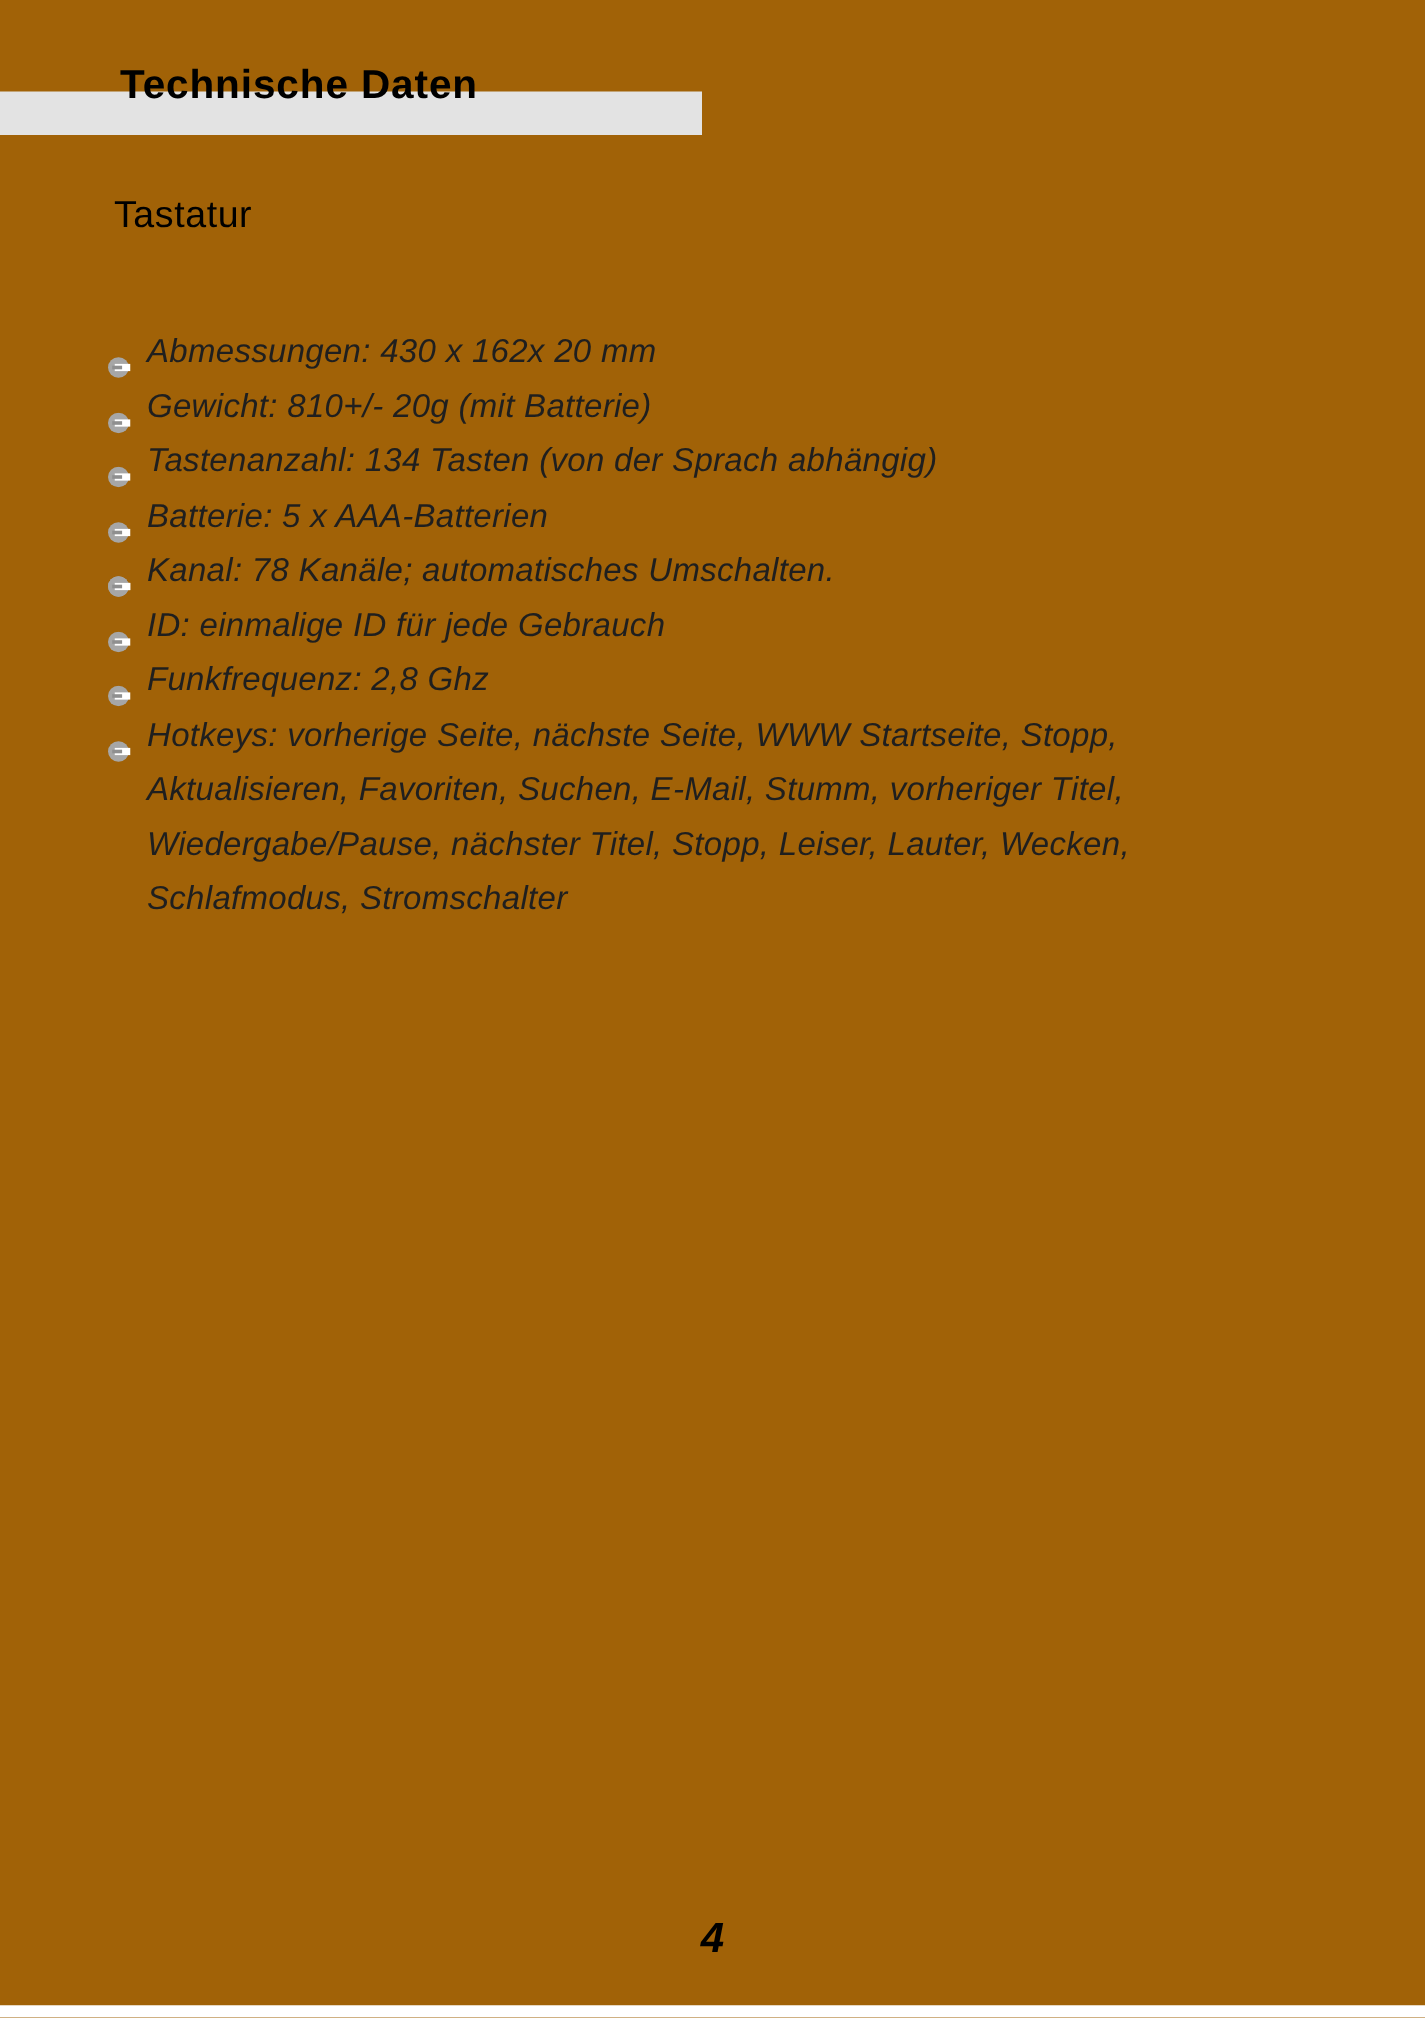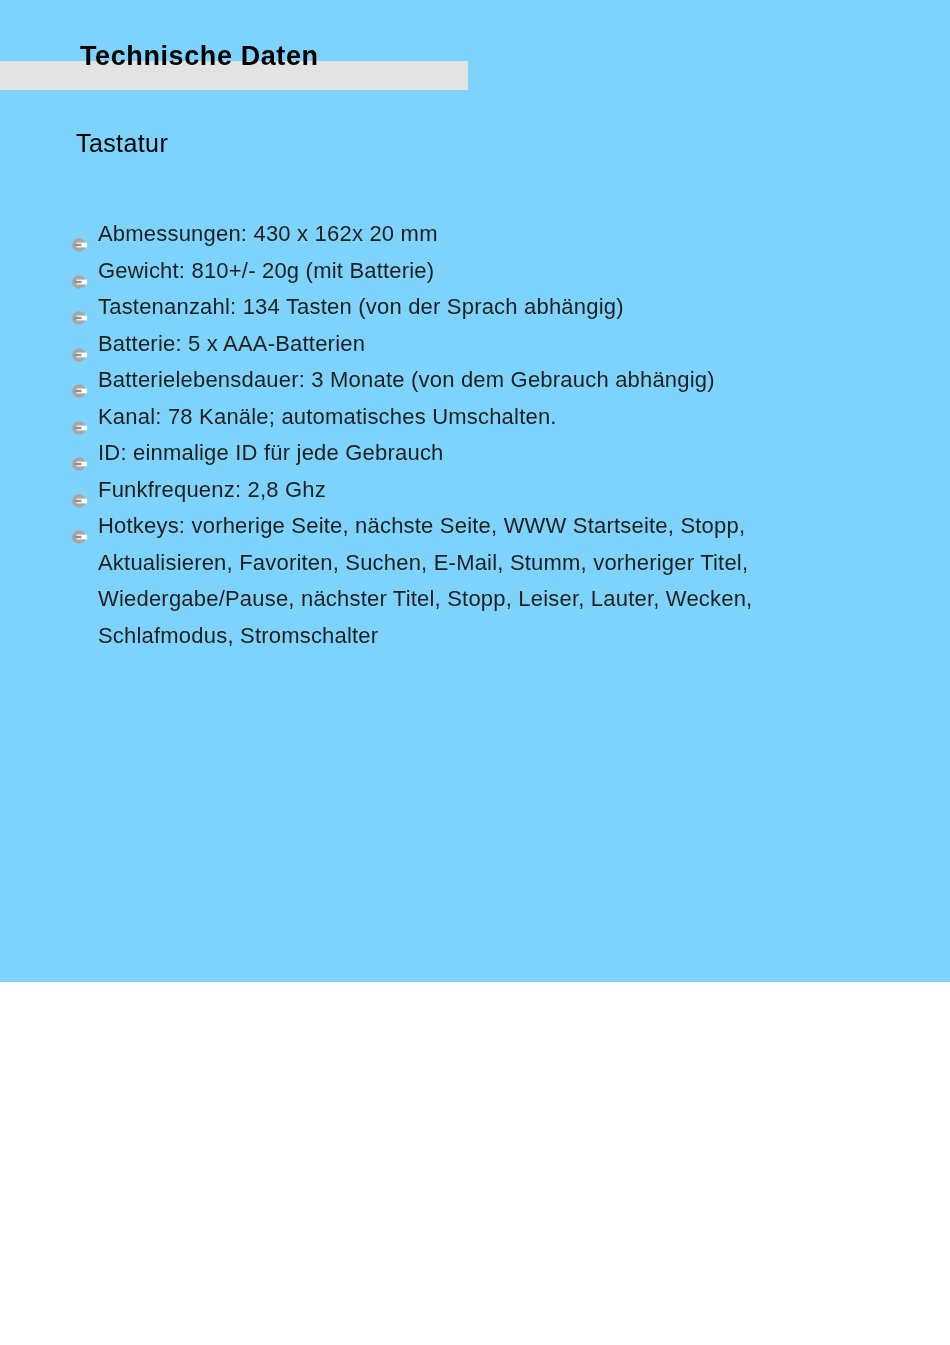--- a/index.html
+++ b/index.html
@@ -6,22 +6,22 @@
     --bar-gray:#e3e3e3;
     --text-color:#1f1f1f;
     --bullet-gray:#a6a6a6;
     --bullet-dark:#8f8f8f;
   }
   *{margin:0;padding:0;box-sizing:border-box;}
   html,body{background:#ffffff;}
   .page{
     position:relative;
     width:950px;
-    height:982px;
-    background:#7dd3fc;
+    height:1337px;
+    background:#a16207;
     font-family:"Liberation Sans","DejaVu Sans",sans-serif;
     color:var(--text-color);
     overflow:hidden;
   }
   .header-bar{
     position:absolute;
     left:0; top:61px;
     width:468px; height:29px;
     background:var(--bar-gray);
     z-index:0;
@@ -53,20 +53,21 @@
     width:800px;
     list-style:none;
   }
   .spec-list li{
     position:relative;
     padding-left:26px;
     font-size:22px;
     line-height:36.5px;
     letter-spacing:0.2px;
     color:var(--text-color);
+    font-style:italic;
   }
   .bullet{
     position:absolute;
     left:0; top:11px;
     width:15px; height:14px;
     display:inline-block;
   }
   .page-number{
     position:absolute;
     left:0; top:1276px;
@@ -135,21 +136,20 @@
   </li>
 
   <li>
     <span class="bullet">
       <svg width="15" height="14" viewBox="0 0 15 14" aria-hidden="true">
         <ellipse cx="7" cy="7" rx="7" ry="6.8" fill="#a6a6a6"></ellipse>
         <rect x="4.5" y="4.6" width="10.5" height="4.8" fill="#ffffff"></rect>
         <rect x="2.8" y="5.8" width="6.6" height="2.4" fill="#8f8f8f"></rect>
       </svg>
     </span>
-    <span class="li-text">Batterielebensdauer: 3 Monate (von dem Gebrauch abhängig)</span>
   </li>
 
   <li>
     <span class="bullet">
       <svg width="15" height="14" viewBox="0 0 15 14" aria-hidden="true">
         <ellipse cx="7" cy="7" rx="7" ry="6.8" fill="#a6a6a6"></ellipse>
         <rect x="4.5" y="4.6" width="10.5" height="4.8" fill="#ffffff"></rect>
         <rect x="2.8" y="5.8" width="6.6" height="2.4" fill="#8f8f8f"></rect>
       </svg>
     </span>

